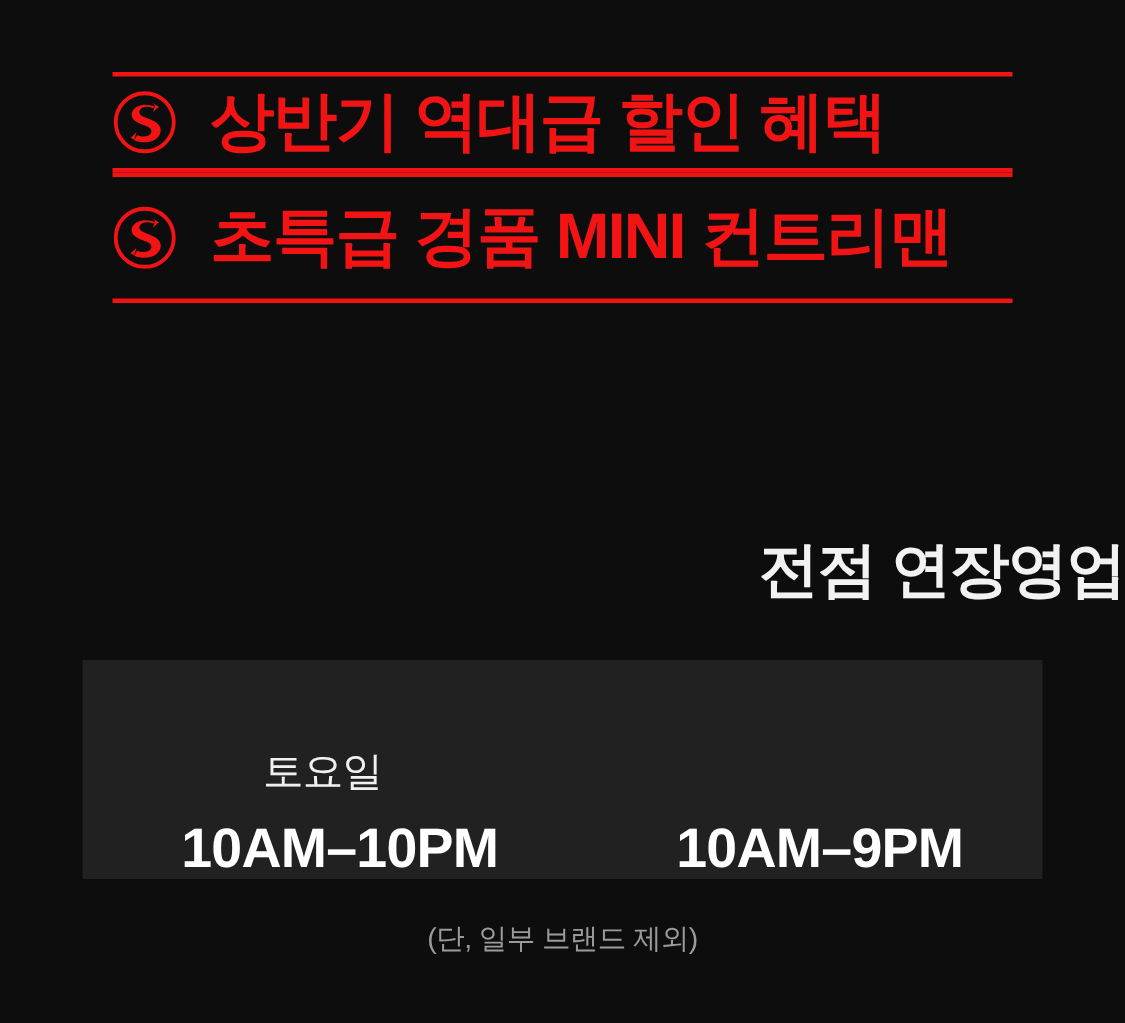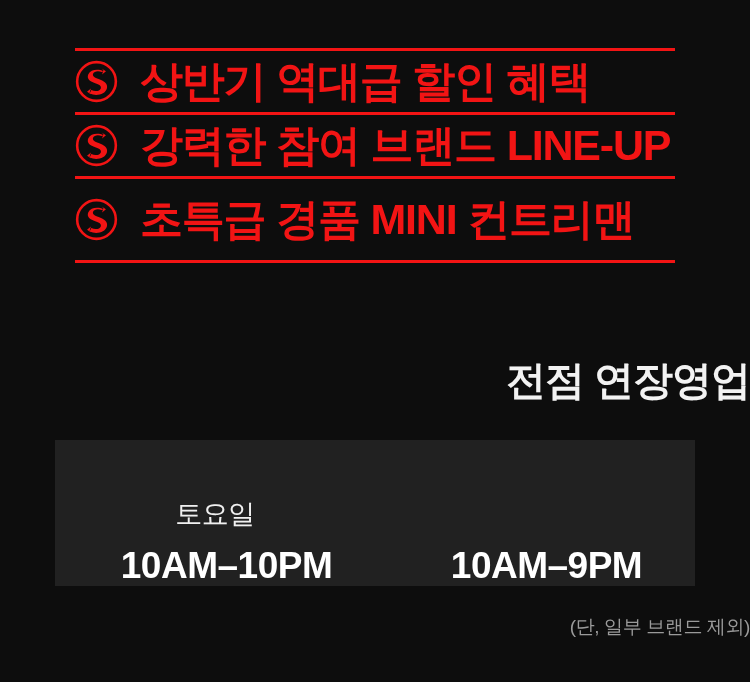--- a/index.html
+++ b/index.html
@@ -110,21 +110,21 @@
     line-height:1.05;
     margin-left:23px;
   }
 
   
   .footnote {
     position:absolute;
     left:0;
     top:615px;
     width:750px;
-    text-align:right;
+    text-align:center;
     color:#9a9a9a;
     font-size:19px;
     font-weight:normal;
     letter-spacing:-0.4px;
     line-height:1.3;
   }
 </style>
 </head>
 <body>
 
@@ -139,29 +139,20 @@
         <circle cx="50" cy="50" r="45" fill="none" stroke="#f21414" stroke-width="6"></circle>
         <path fill="#f21414" d="M62 20 L72 26 L63 34 L66 24 Z"></path>
         <path fill="#f21414" d="M38 80 L28 74 L37 66 L34 76 Z"></path>
         <path fill="#f21414" d="M66 26 C54 20 36 22 31 33 C26 44 36 50 47 54 C56 57 62 60 60 66 C58 72 48 74 38 70 L34 78 C50 85 70 80 74 67 C78 54 66 48 55 44 C46 41 40 38 42 32 C44 26 54 24 62 28 Z"></path>
       </svg>
       <div class="feature-label">상반기 역대급 할인 혜택</div>
     </div>
 
     <hr class="divider">
 
-    <div class="feature-row row-2">
-      <svg class="badge-icon" viewBox="0 0 100 100" aria-hidden="true">
-        <circle cx="50" cy="50" r="45" fill="none" stroke="#f21414" stroke-width="6"></circle>
-        <path fill="#f21414" d="M62 20 L72 26 L63 34 L66 24 Z"></path>
-        <path fill="#f21414" d="M38 80 L28 74 L37 66 L34 76 Z"></path>
-        <path fill="#f21414" d="M66 26 C54 20 36 22 31 33 C26 44 36 50 47 54 C56 57 62 60 60 66 C58 72 48 74 38 70 L34 78 C50 85 70 80 74 67 C78 54 66 48 55 44 C46 41 40 38 42 32 C44 26 54 24 62 28 Z"></path>
-      </svg>
-      <div class="feature-label">강력한 참여 브랜드 LINE-UP</div>
-    </div>
 
     <hr class="divider">
 
     <div class="feature-row row-3">
       <svg class="badge-icon" viewBox="0 0 100 100" aria-hidden="true">
         <circle cx="50" cy="50" r="45" fill="none" stroke="#f21414" stroke-width="6"></circle>
         <path fill="#f21414" d="M62 20 L72 26 L63 34 L66 24 Z"></path>
         <path fill="#f21414" d="M38 80 L28 74 L37 66 L34 76 Z"></path>
         <path fill="#f21414" d="M66 26 C54 20 36 22 31 33 C26 44 36 50 47 54 C56 57 62 60 60 66 C58 72 48 74 38 70 L34 78 C50 85 70 80 74 67 C78 54 66 48 55 44 C46 41 40 38 42 32 C44 26 54 24 62 28 Z"></path>
       </svg>

